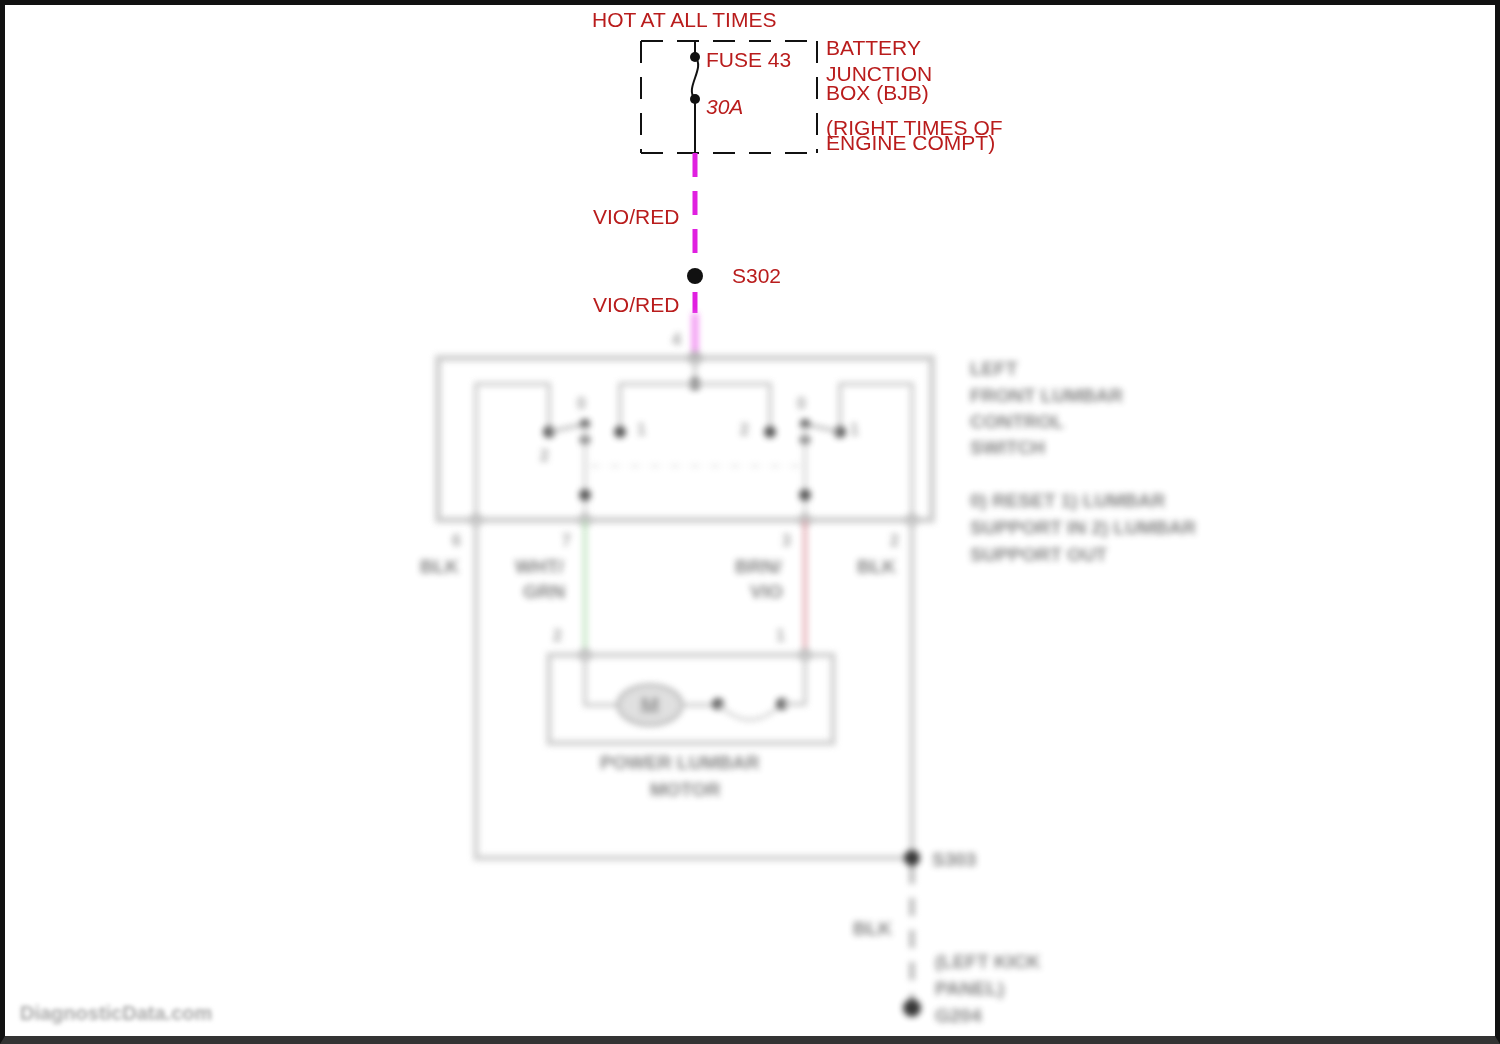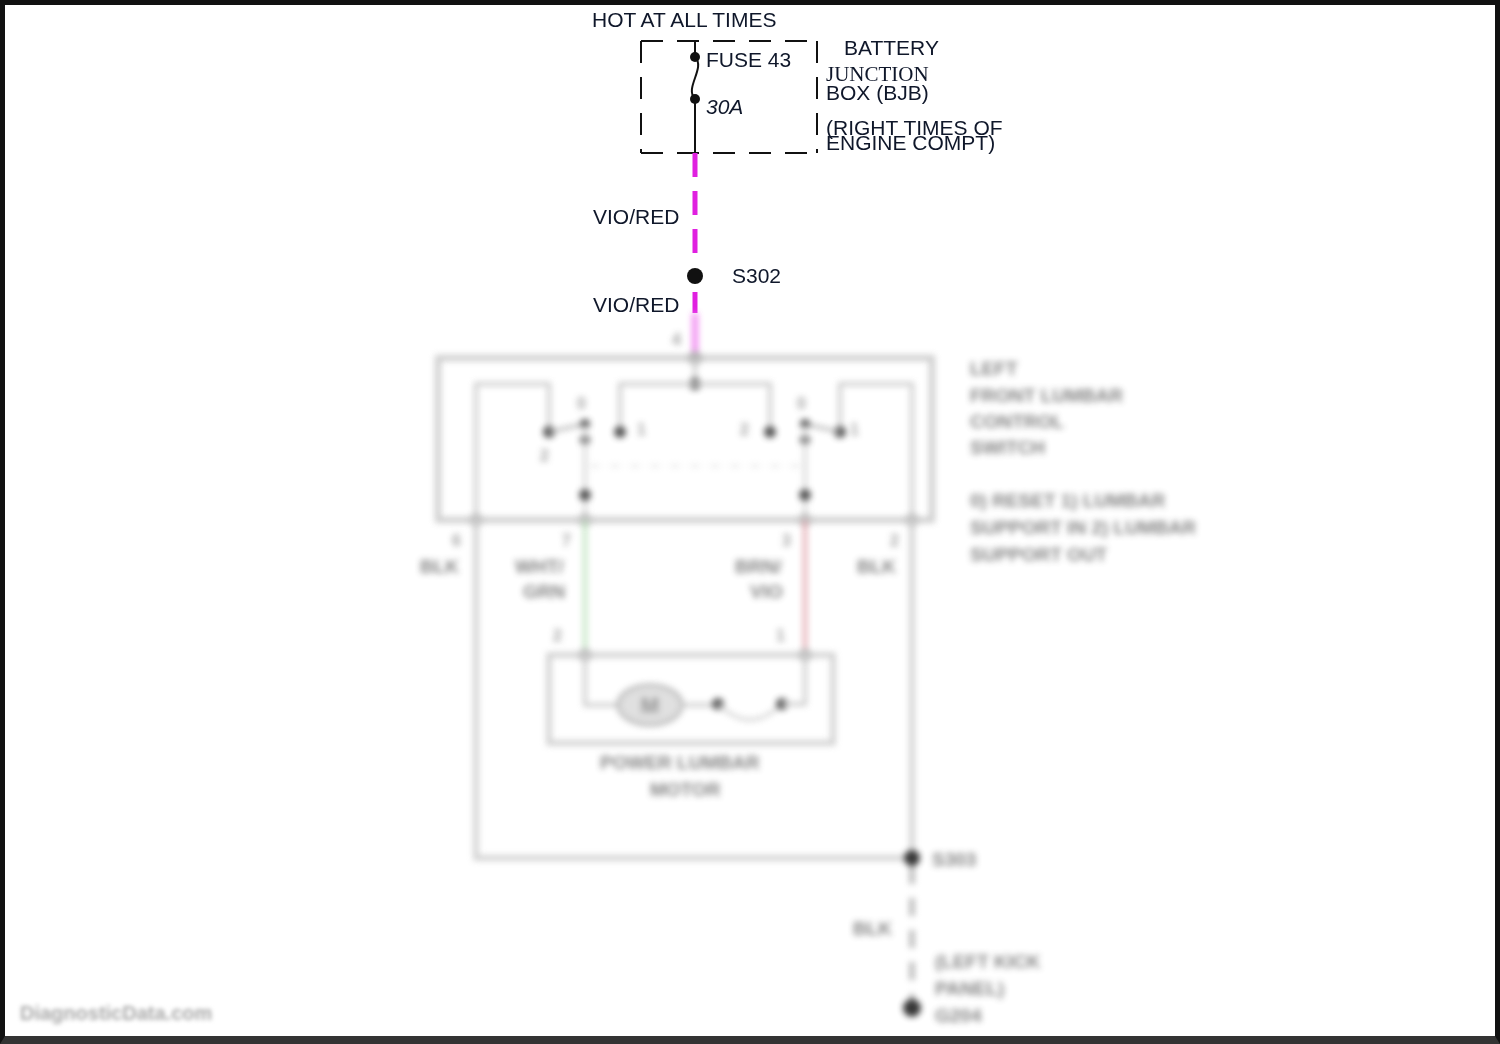--- a/index.html
+++ b/index.html
@@ -1,21 +1,21 @@
 <!DOCTYPE html>
 <html><head>
 <meta charset="utf-8">
 <style>
   html, body { margin: 0; padding: 0; background: #ffffff; }
   body { width: 1500px; height: 1044px; position: relative; overflow: hidden;
          font-family: "Liberation Sans", sans-serif; }
   .frame { position: absolute; left: 0; top: 0; width: 1500px; height: 1044px; box-sizing: border-box;
            border-left: 5px solid #111; border-top: 5px solid #111; border-right: 5px solid #111;
            border-bottom: 8px solid #333; }
-  .lbl { position: absolute; font-size: 21px; color: #0f172a; line-height: 26px; white-space: pre; }
+  .lbl { position: absolute; font-size: 21px; color: #b91c1c; line-height: 26px; white-space: pre; }
   .blurzone { position: absolute; left: 0; top: 313px; width: 1500px; height: 731px; filter: blur(3px); opacity: 0.9; }
   .blurzone .lbl { color: #777; font-weight: bold; font-size: 19px; }
   .blurzone .pin { color: #999; font-size: 16px; font-weight: bold; }
   svg { position: absolute; left: 0; top: 0; }
   .wm { position: absolute; left: 20px; top: 1002px; font-size: 20px; color: #aaa; font-weight: bold; filter: blur(2px); }
 </style>
 </head>
 <body>
 
 <div class="frame"></div>
@@ -31,22 +31,22 @@
   <line x1="695" y1="99" x2="695" y2="153" stroke="#111" stroke-width="2"></line>
 
   <line x1="695" y1="153" x2="695" y2="262" stroke="#e020e0" stroke-width="5" stroke-dasharray="24 14"></line>
   <circle cx="695" cy="276" r="8" fill="#111"></circle>
   <line x1="695" y1="292" x2="695" y2="313" stroke="#e020e0" stroke-width="5"></line>
 </svg>
 
 <div class="lbl" style="left:592px; top:7px;">HOT AT ALL TIMES</div>
 <div class="lbl" style="left:706px; top:47px;">FUSE 43</div>
 <div class="lbl" style="left:706px; top:94px;font-style:italic;">30A</div>
-<div class="lbl" style="left:826px; top:35px;margin-left:18px;">BATTERY</div>
-<div class="lbl" style="left:826px; top:61px;font-family:Liberation Serif, serif;">JUNCTION</div>
+<div class="lbl" style="left:826px; top:35px;">BATTERY</div>
+<div class="lbl" style="left:826px; top:61px;">JUNCTION</div>
 <div class="lbl" style="left:826px; top:80px;">BOX (BJB)</div>
 <div class="lbl" style="left:826px; top:115px;">(RIGHT TIMES OF</div>
 <div class="lbl" style="left:826px; top:130px;">ENGINE COMPT)</div>
 <div class="lbl" style="left:593px; top:204px;">VIO/RED</div>
 <div class="lbl" style="left:732px; top:263px;">S302</div>
 <div class="lbl" style="left:593px; top:292px;">VIO/RED</div>
 
 <div class="blurzone">
   <svg width="1500" height="731" style="top:0;left:0;">
     <g transform="translate(0,-313)">

